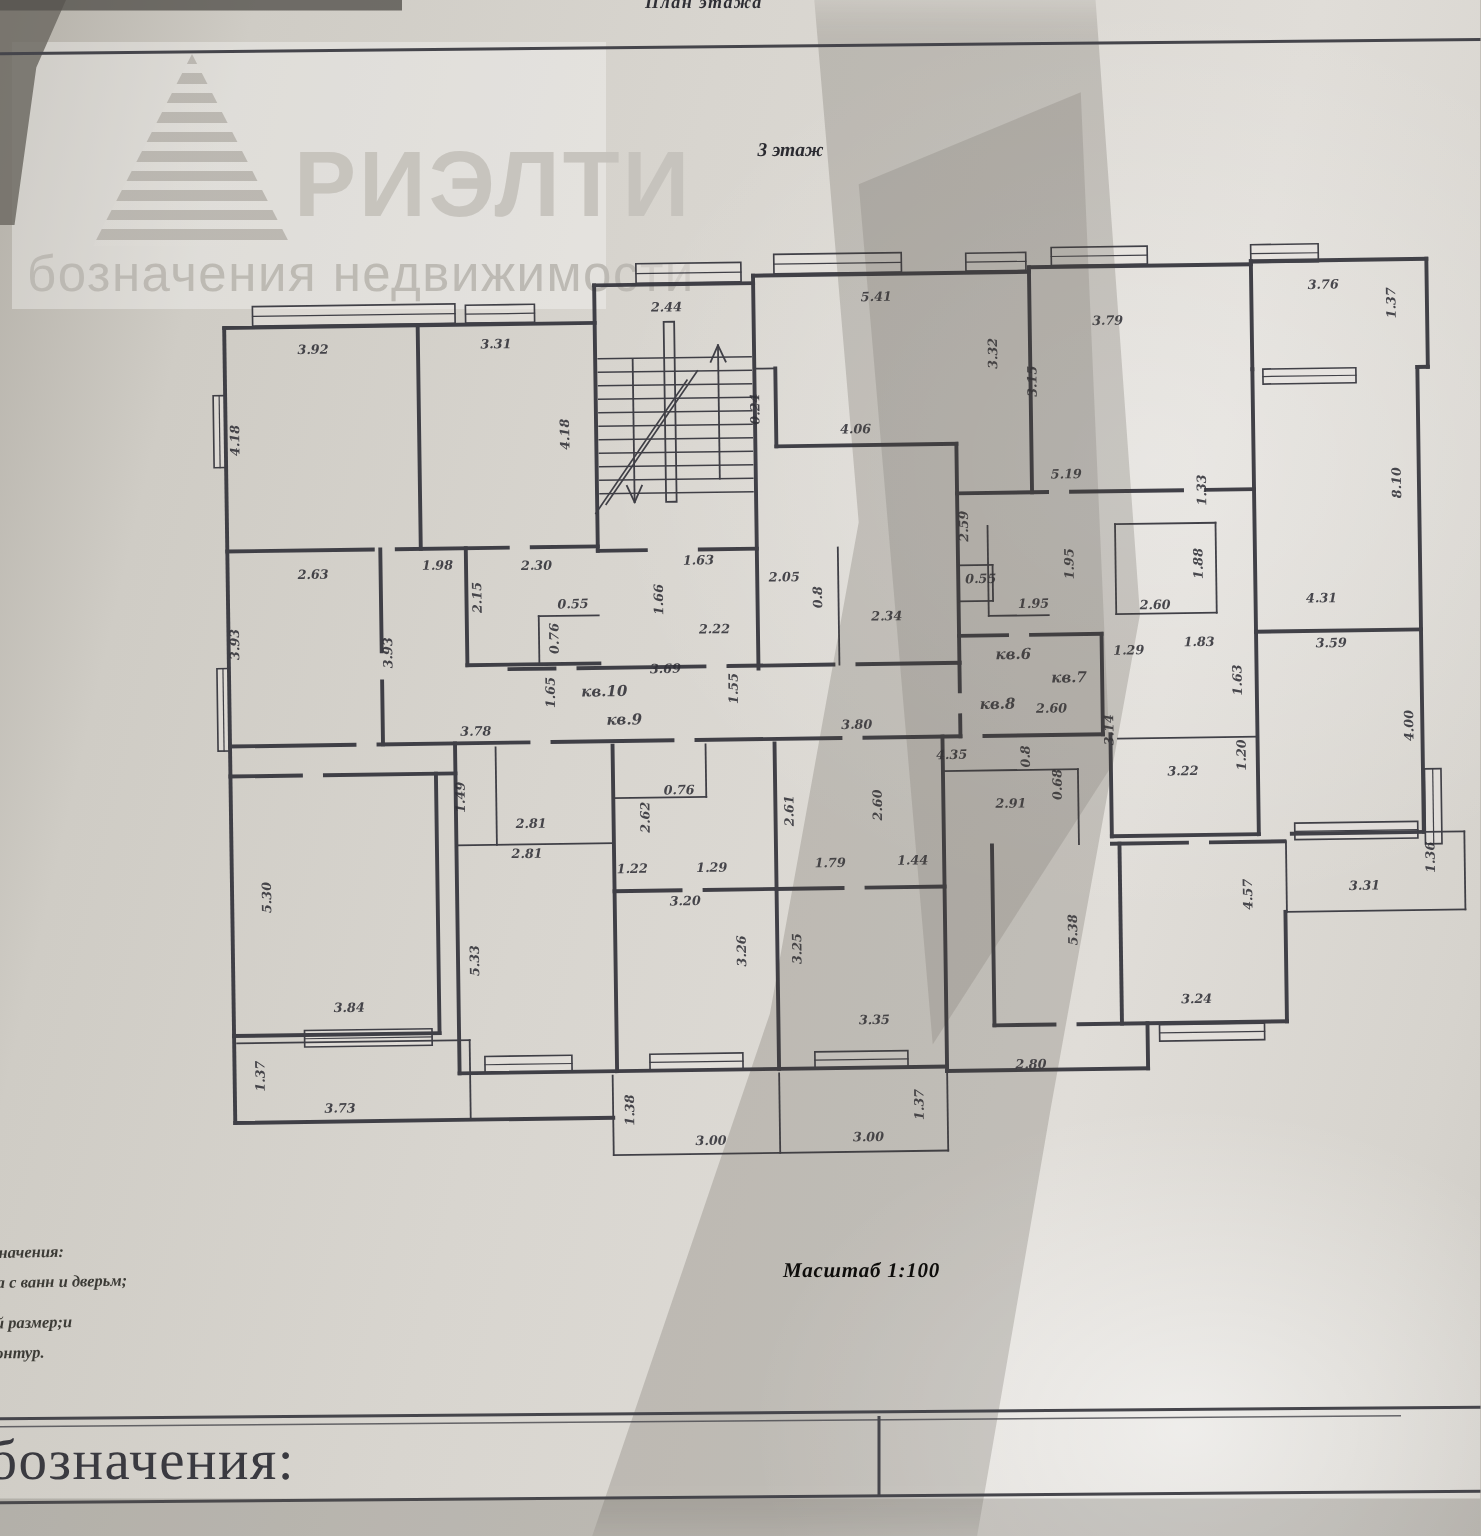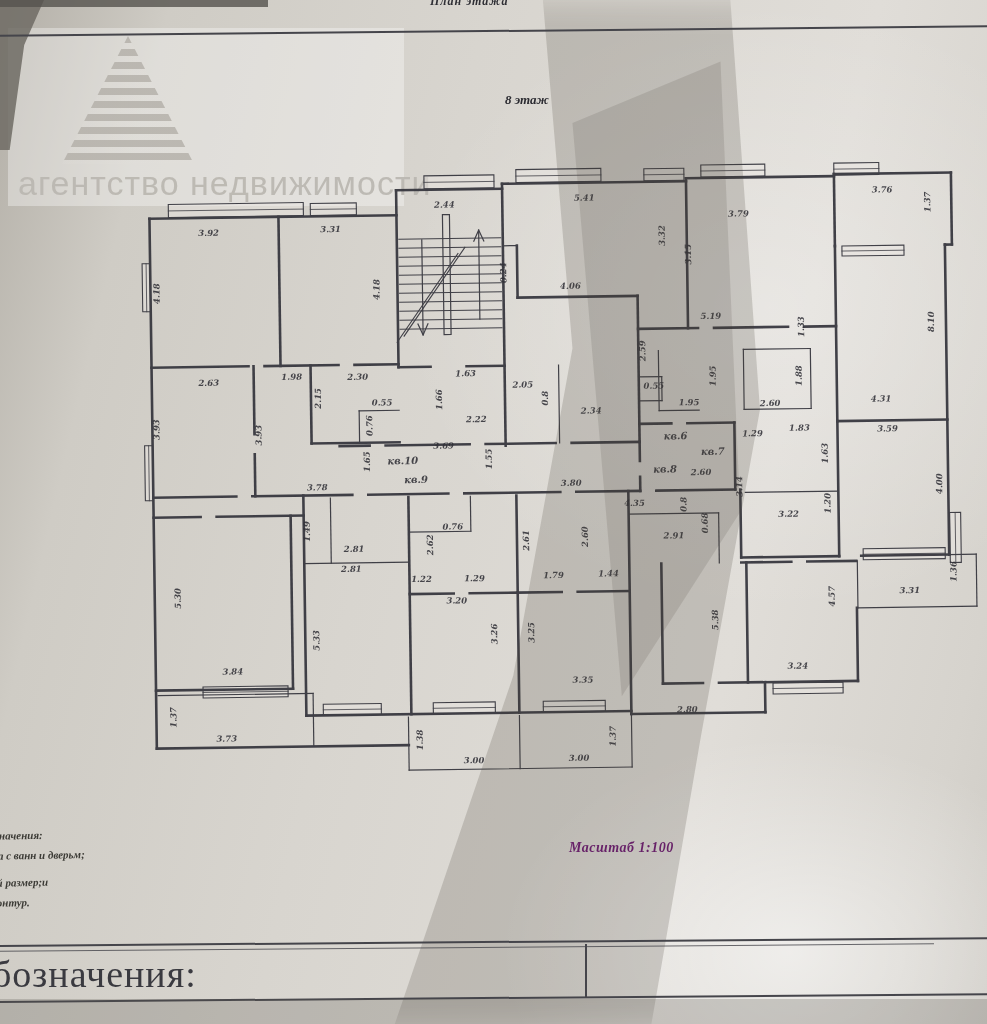--- a/index.html
+++ b/index.html
@@ -19,21 +19,21 @@
   .rule{position:absolute;background:#45454b;}
   .rule.top-line{left:-10px;top:30px;width:1010px;height:2px;transform:rotate(-0.55deg);}
   .rule.b1{left:-6px;top:941px;width:1000px;height:2px;transform:rotate(-0.45deg);}
   .rule.b2{left:-6px;top:947px;width:940px;height:1px;transform:rotate(-0.45deg);opacity:.8;}
   .rule.b3{left:-6px;top:997px;width:1000px;height:2px;transform:rotate(-0.45deg);}
   .rule.vdiv{left:585px;top:944px;width:2px;height:54px;}
   .bottom-dark{position:absolute;left:0;top:999px;width:987px;height:25px;background:rgba(90,86,80,.25);}
 
   .top-label{position:absolute;left:430px;top:-6px;font:italic bold 12px "Liberation Serif",serif;color:#2f2f35;letter-spacing:1px;}
   .floor-label{position:absolute;left:505px;top:92px;font:italic bold 13px "Liberation Serif",serif;color:#2b2b31;}
-  .scale-label{position:absolute;left:522px;top:840px;font:italic bold 14px "Liberation Serif",serif;color:#701a75;letter-spacing:.5px;margin-left:47px;}
+  .scale-label{position:absolute;left:522px;top:840px;font:italic bold 14px "Liberation Serif",serif;color:#000000;letter-spacing:.5px;}
   .bottom-title{position:absolute;left:-8px;top:952px;font:38px "Liberation Serif",serif;color:#3a3a40;letter-spacing:1px;}
 
   .legend{position:absolute;left:-16px;top:830px;color:#3c3b36;font:italic bold 11px "Liberation Serif",serif;line-height:1;}
   .legend div{margin-bottom:9px;transform:rotate(-1deg);}
   .legend div:nth-child(2){margin-bottom:16px;}
 
   .watermark-box{position:absolute;left:8px;top:28px;width:396px;height:178px;background:rgba(255,255,255,0.34);}
   .wm-triangle{position:absolute;left:62px;top:36px;width:132px;height:128px;
     background:repeating-linear-gradient(to bottom,rgba(176,172,165,.95) 0 7px,rgba(226,223,218,.2) 7px 13px);
     clip-path:polygon(50% 0,100% 100%,0 100%);opacity:.8;}
@@ -46,24 +46,25 @@
 </head>
 <body>
 
 <div class="photo">
   <div class="paper"></div>
   <div class="bright-spot2"></div>
   <div class="bright-spot"></div>
 
   <div class="watermark-box"></div>
   <div class="wm-triangle"></div>
-  <div class="wm-t3">агентство недвижимости</div>
+  <div class="wm-t2">РИЭЛТИ</div>
+  <div class="wm-t3">бозначения недвижимости</div>
 
   <div class="top-label">План этажа</div>
-  <div class="floor-label">8 этаж</div>
+  <div class="floor-label">3 этаж</div>
   <div class="scale-label">Масштаб 1:100</div>
 
   <svg class="plan" width="987" height="1024" viewBox="0 0 987 1024">
       <g transform="rotate(-0.8 560 470)" opacity="0.92">
         <rect x="172" y="199" width="135" height="13" fill="rgba(235,232,227,.5)" stroke="#33333b" stroke-width="1.1"></rect>
         <line x1="172" y1="205.5" x2="307" y2="205.5" stroke="#33333b" stroke-width="0.8" stroke-linecap="square"></line>
         <rect x="314" y="200" width="46" height="12" fill="rgba(235,232,227,.5)" stroke="#33333b" stroke-width="1.1"></rect>
         <line x1="314" y1="206" x2="360" y2="206" stroke="#33333b" stroke-width="0.8" stroke-linecap="square"></line>
         <rect x="428" y="174" width="70" height="13" fill="rgba(235,232,227,.5)" stroke="#33333b" stroke-width="1.1"></rect>
         <line x1="428" y1="180.5" x2="498" y2="180.5" stroke="#33333b" stroke-width="0.8" stroke-linecap="square"></line>

